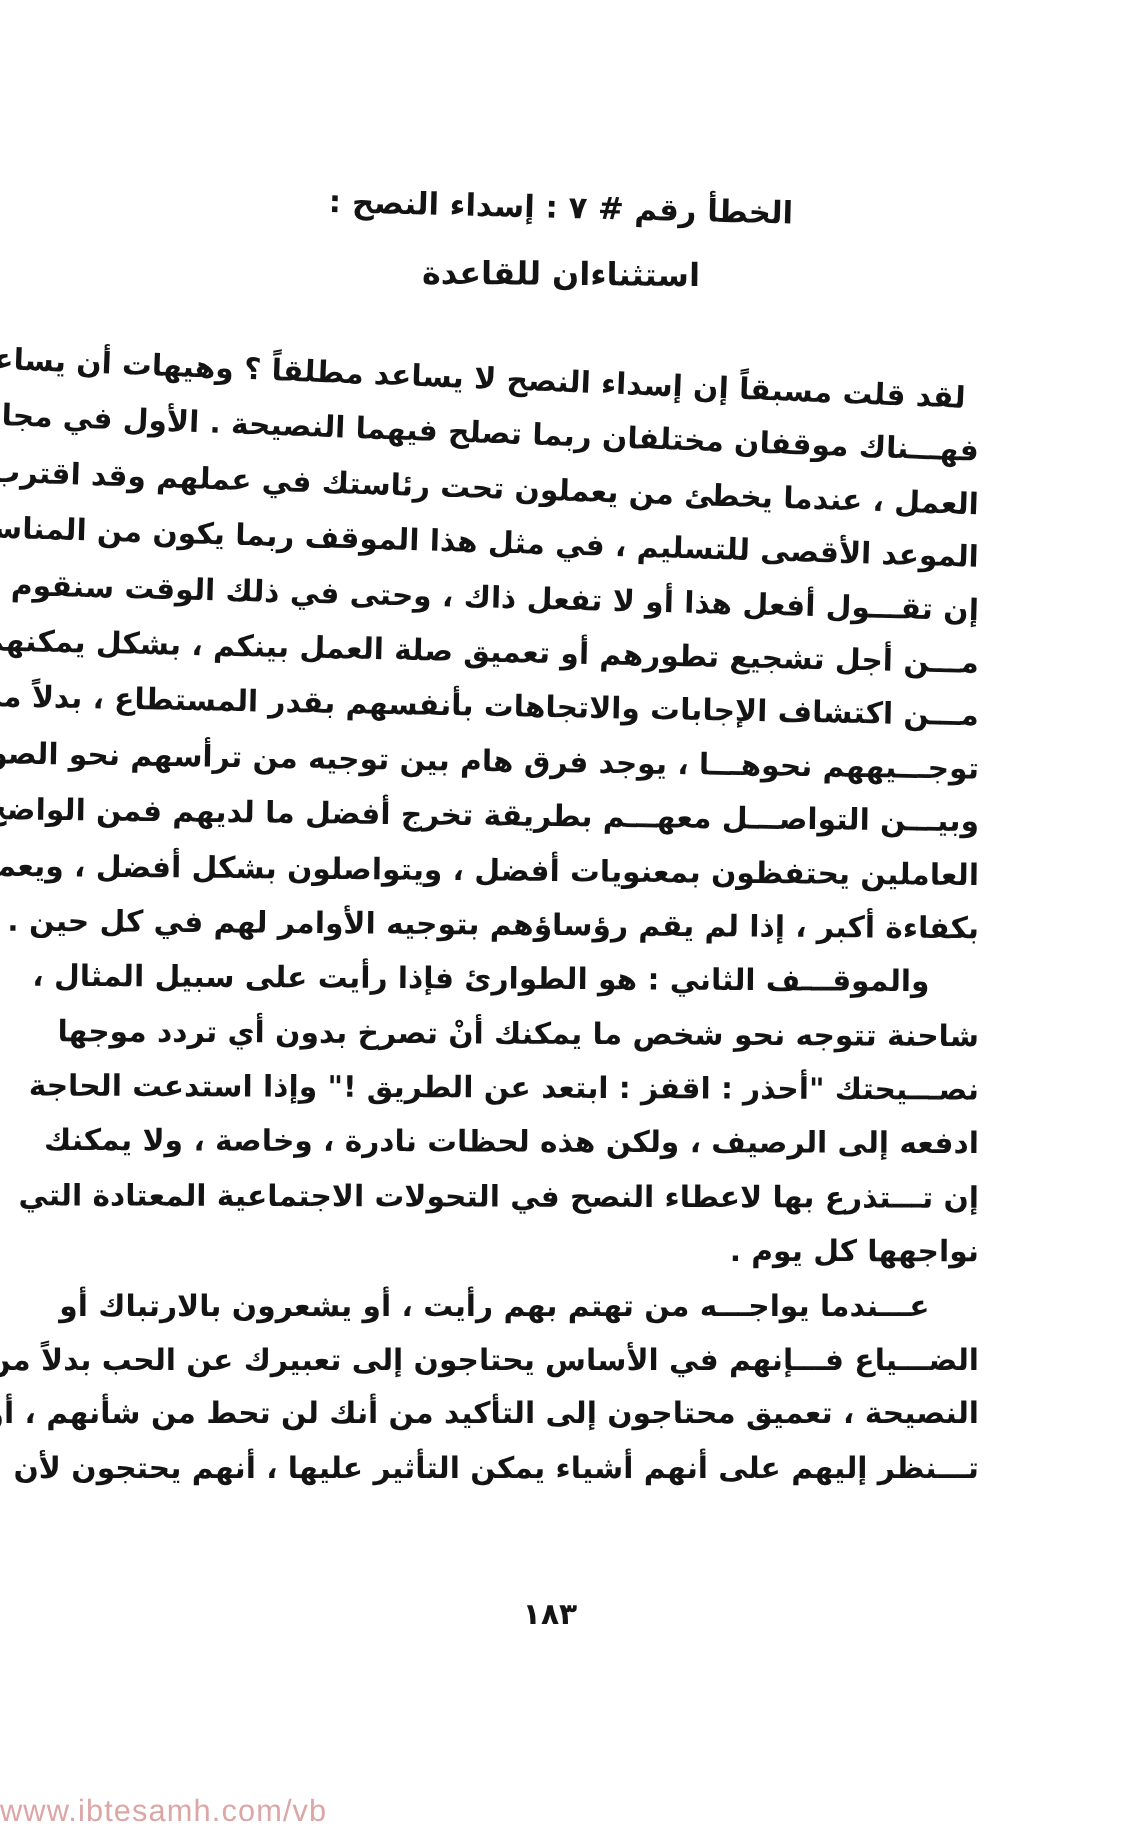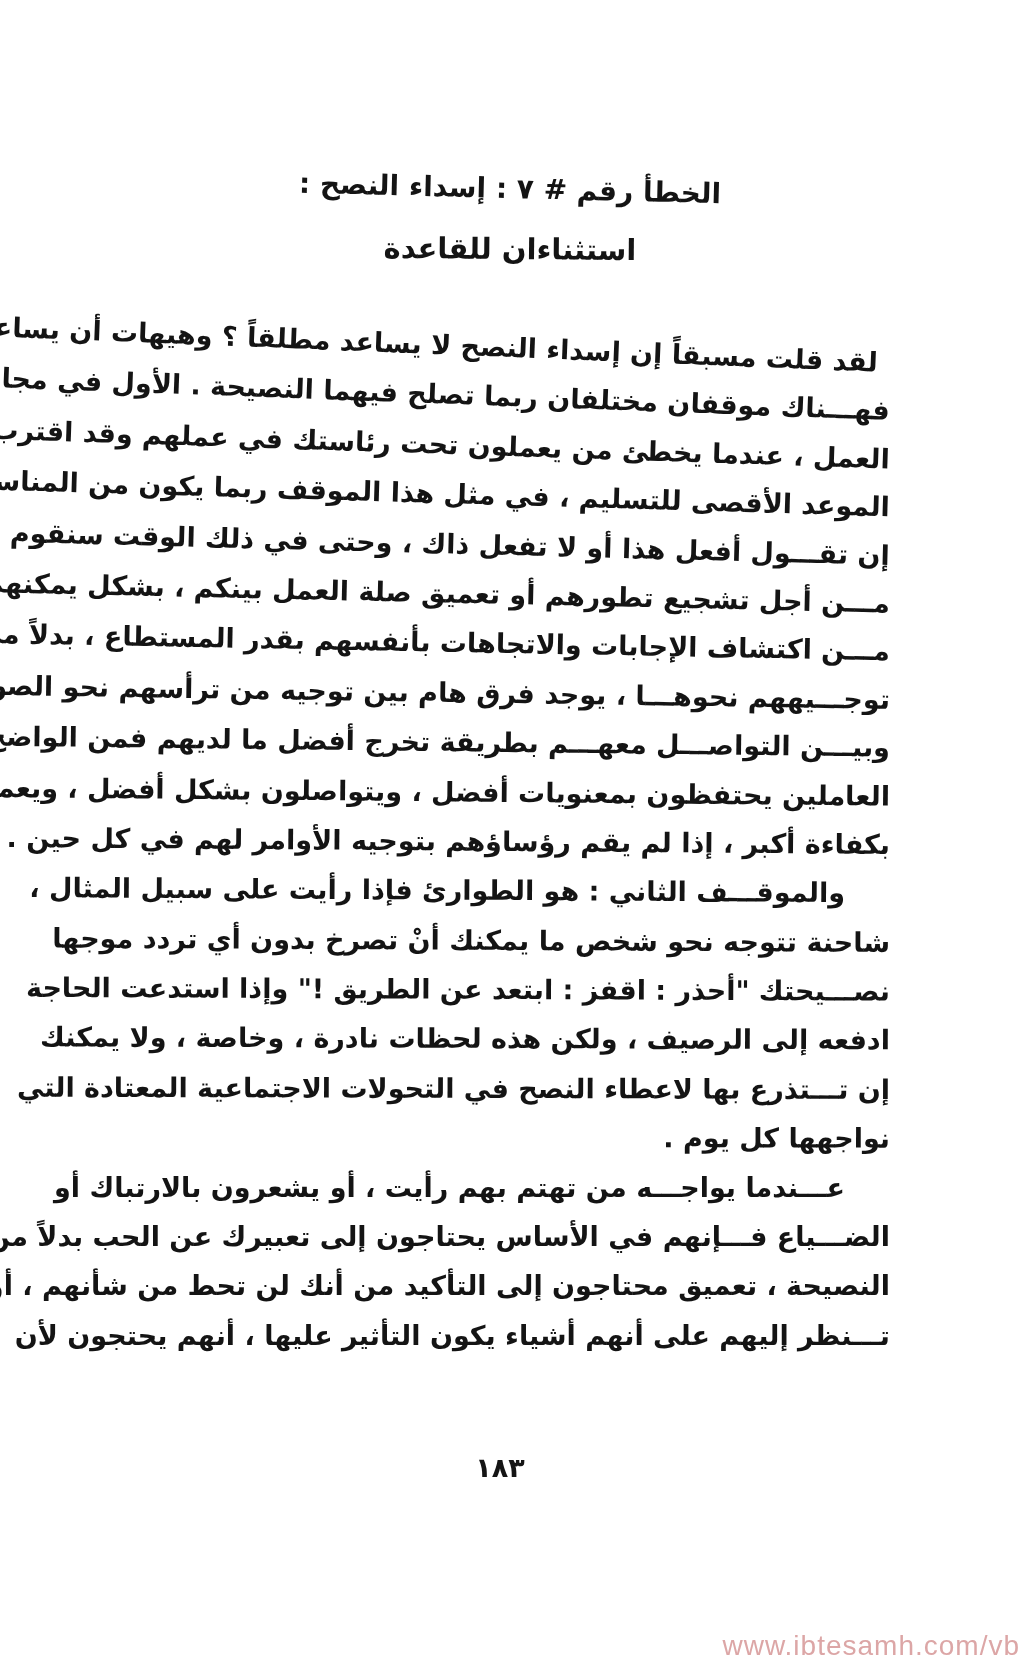--- a/index.html
+++ b/index.html
@@ -53,21 +53,21 @@
   .line:nth-child(15){transform:rotate(0.2deg);}
   .line:nth-child(16){transform:rotate(0.15deg);}
   .line:nth-child(17){transform:rotate(0.1deg);}
   .page-number{
     position:absolute;top:1452px;left:0;right:20px;
     text-align:center;
     font-size:27px;font-weight:bold;direction:rtl;
   }
   .watermark{
     position:absolute;top:1630px;left:0;right:0;
-    text-align:right;
+    text-align:left;
     font-family:"Liberation Sans","DejaVu Sans",sans-serif;
     font-size:28px;
     color:#dca6a6;
     letter-spacing:1px;
     direction:ltr;
   }
 </style>
 </head>
 <body>
 
@@ -94,20 +94,20 @@
     <div class="line p-first">والموقـــف الثاني : هو الطوارئ فإذا رأيت على سبيل المثال ،</div>
     <div class="line">شاحنة تتوجه نحو شخص ما يمكنك أنْ تصرخ بدون أي تردد موجها</div>
     <div class="line">نصـــيحتك "أحذر : اقفز : ابتعد عن الطريق !" وإذا استدعت الحاجة</div>
     <div class="line">ادفعه إلى الرصيف ، ولكن هذه لحظات نادرة ، وخاصة ، ولا يمكنك</div>
     <div class="line">إن تـــتذرع بها لاعطاء النصح في التحولات الاجتماعية المعتادة التي</div>
     <div class="line last">نواجهها كل يوم .</div>
 
     <div class="line p-first">عـــندما يواجـــه من تهتم بهم رأيت ، أو يشعرون بالارتباك أو</div>
     <div class="line">الضـــياع فـــإنهم في الأساس يحتاجون إلى تعبيرك عن الحب بدلاً من</div>
     <div class="line">النصيحة ، تعميق محتاجون إلى التأكيد من أنك لن تحط من شأنهم ، أو</div>
-    <div class="line">تـــنظر إليهم على أنهم أشياء  يكون التأثير عليها ، أنهم يحتجون لأن</div>
+    <div class="line">تـــنظر إليهم على أنهم أشياء  يمكن التأثير عليها ، أنهم يحتجون لأن</div>
   </div>
 
   <div class="page-number">١٨٣</div>
 
   <div class="watermark">www.ibtesamh.com/vb</div>
 
 </div>
 
 </body></html>

